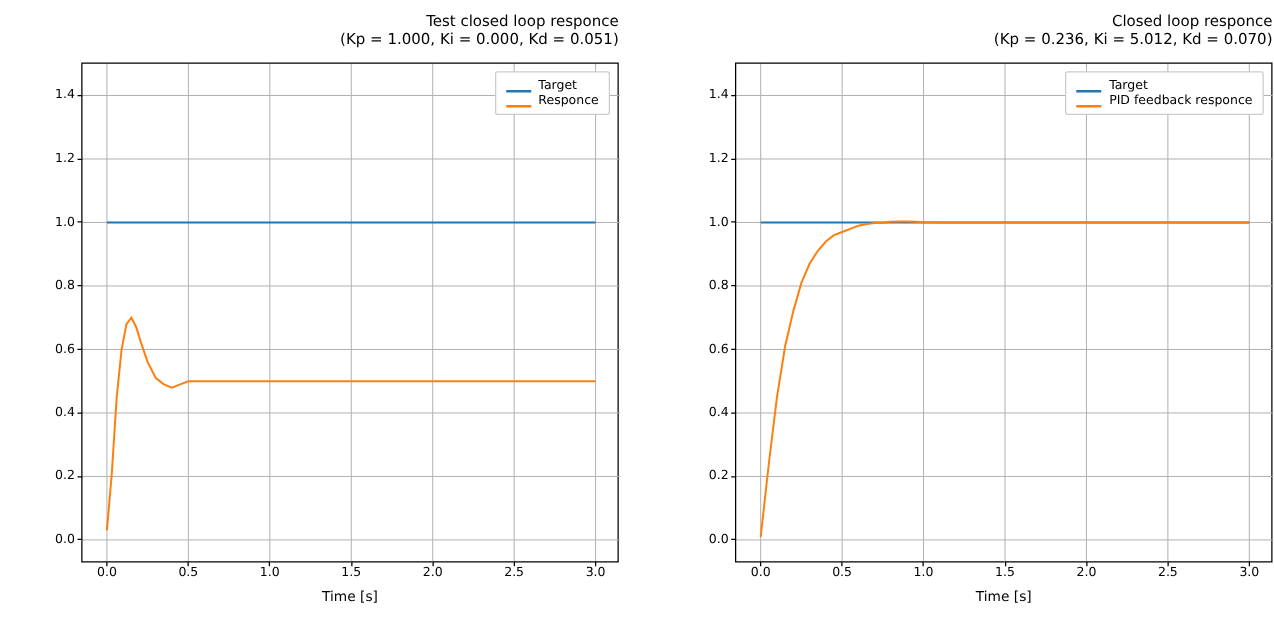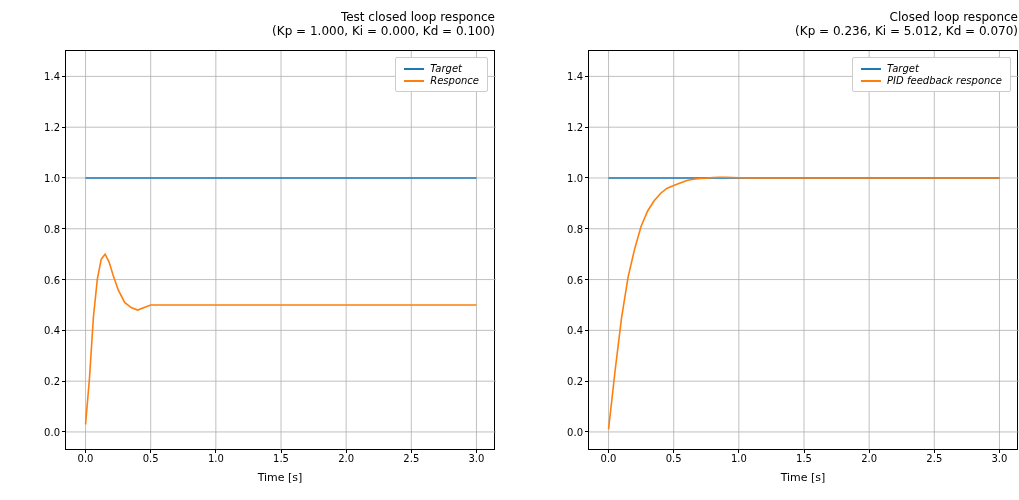--- a/index.html
+++ b/index.html
@@ -90,40 +90,39 @@
     top: 6px;
     right: 6px;
     background: #fff;
     border: 1px solid #ccc;
     border-radius: 2px;
     padding: 4px 8px;
     font-size: 10px;
   }
   .legend-row {
     display: flex;
-    align-items: center;
+    align-items: flex-end;
     gap: 6px;
     margin: 1px 0;
-    font-style: italic;
   }
   .legend-swatch {
     width: 20px;
     height: 0;
     border-top: 2px solid;
   }
 </style>
 </head>
 <body>
 
 <div class="figure">
 
   <div class="subplot left">
     <div class="title">
       <span>Test closed loop responce</span><br>
-      <span>(Kp = 1.000, Ki = 0.000, Kd = 0.100)</span>
+      <span>(Kp = 1.000, Ki = 0.000, Kd = 0.051)</span>
     </div>
     <div class="axes">
       <svg width="430" height="400">
           <line x1="19.545454545454547" x2="19.545454545454547" y1="0" y2="400" stroke="#b0b0b0" stroke-width="0.8"></line>
           <line x1="84.6969696969697" x2="84.6969696969697" y1="0" y2="400" stroke="#b0b0b0" stroke-width="0.8"></line>
           <line x1="149.84848484848484" x2="149.84848484848484" y1="0" y2="400" stroke="#b0b0b0" stroke-width="0.8"></line>
           <line x1="215" x2="215" y1="0" y2="400" stroke="#b0b0b0" stroke-width="0.8"></line>
           <line x1="280.1515151515151" x2="280.1515151515151" y1="0" y2="400" stroke="#b0b0b0" stroke-width="0.8"></line>
           <line x1="345.3030303030303" x2="345.3030303030303" y1="0" y2="400" stroke="#b0b0b0" stroke-width="0.8"></line>
           <line x1="410.4545454545455" x2="410.4545454545455" y1="0" y2="400" stroke="#b0b0b0" stroke-width="0.8"></line>

